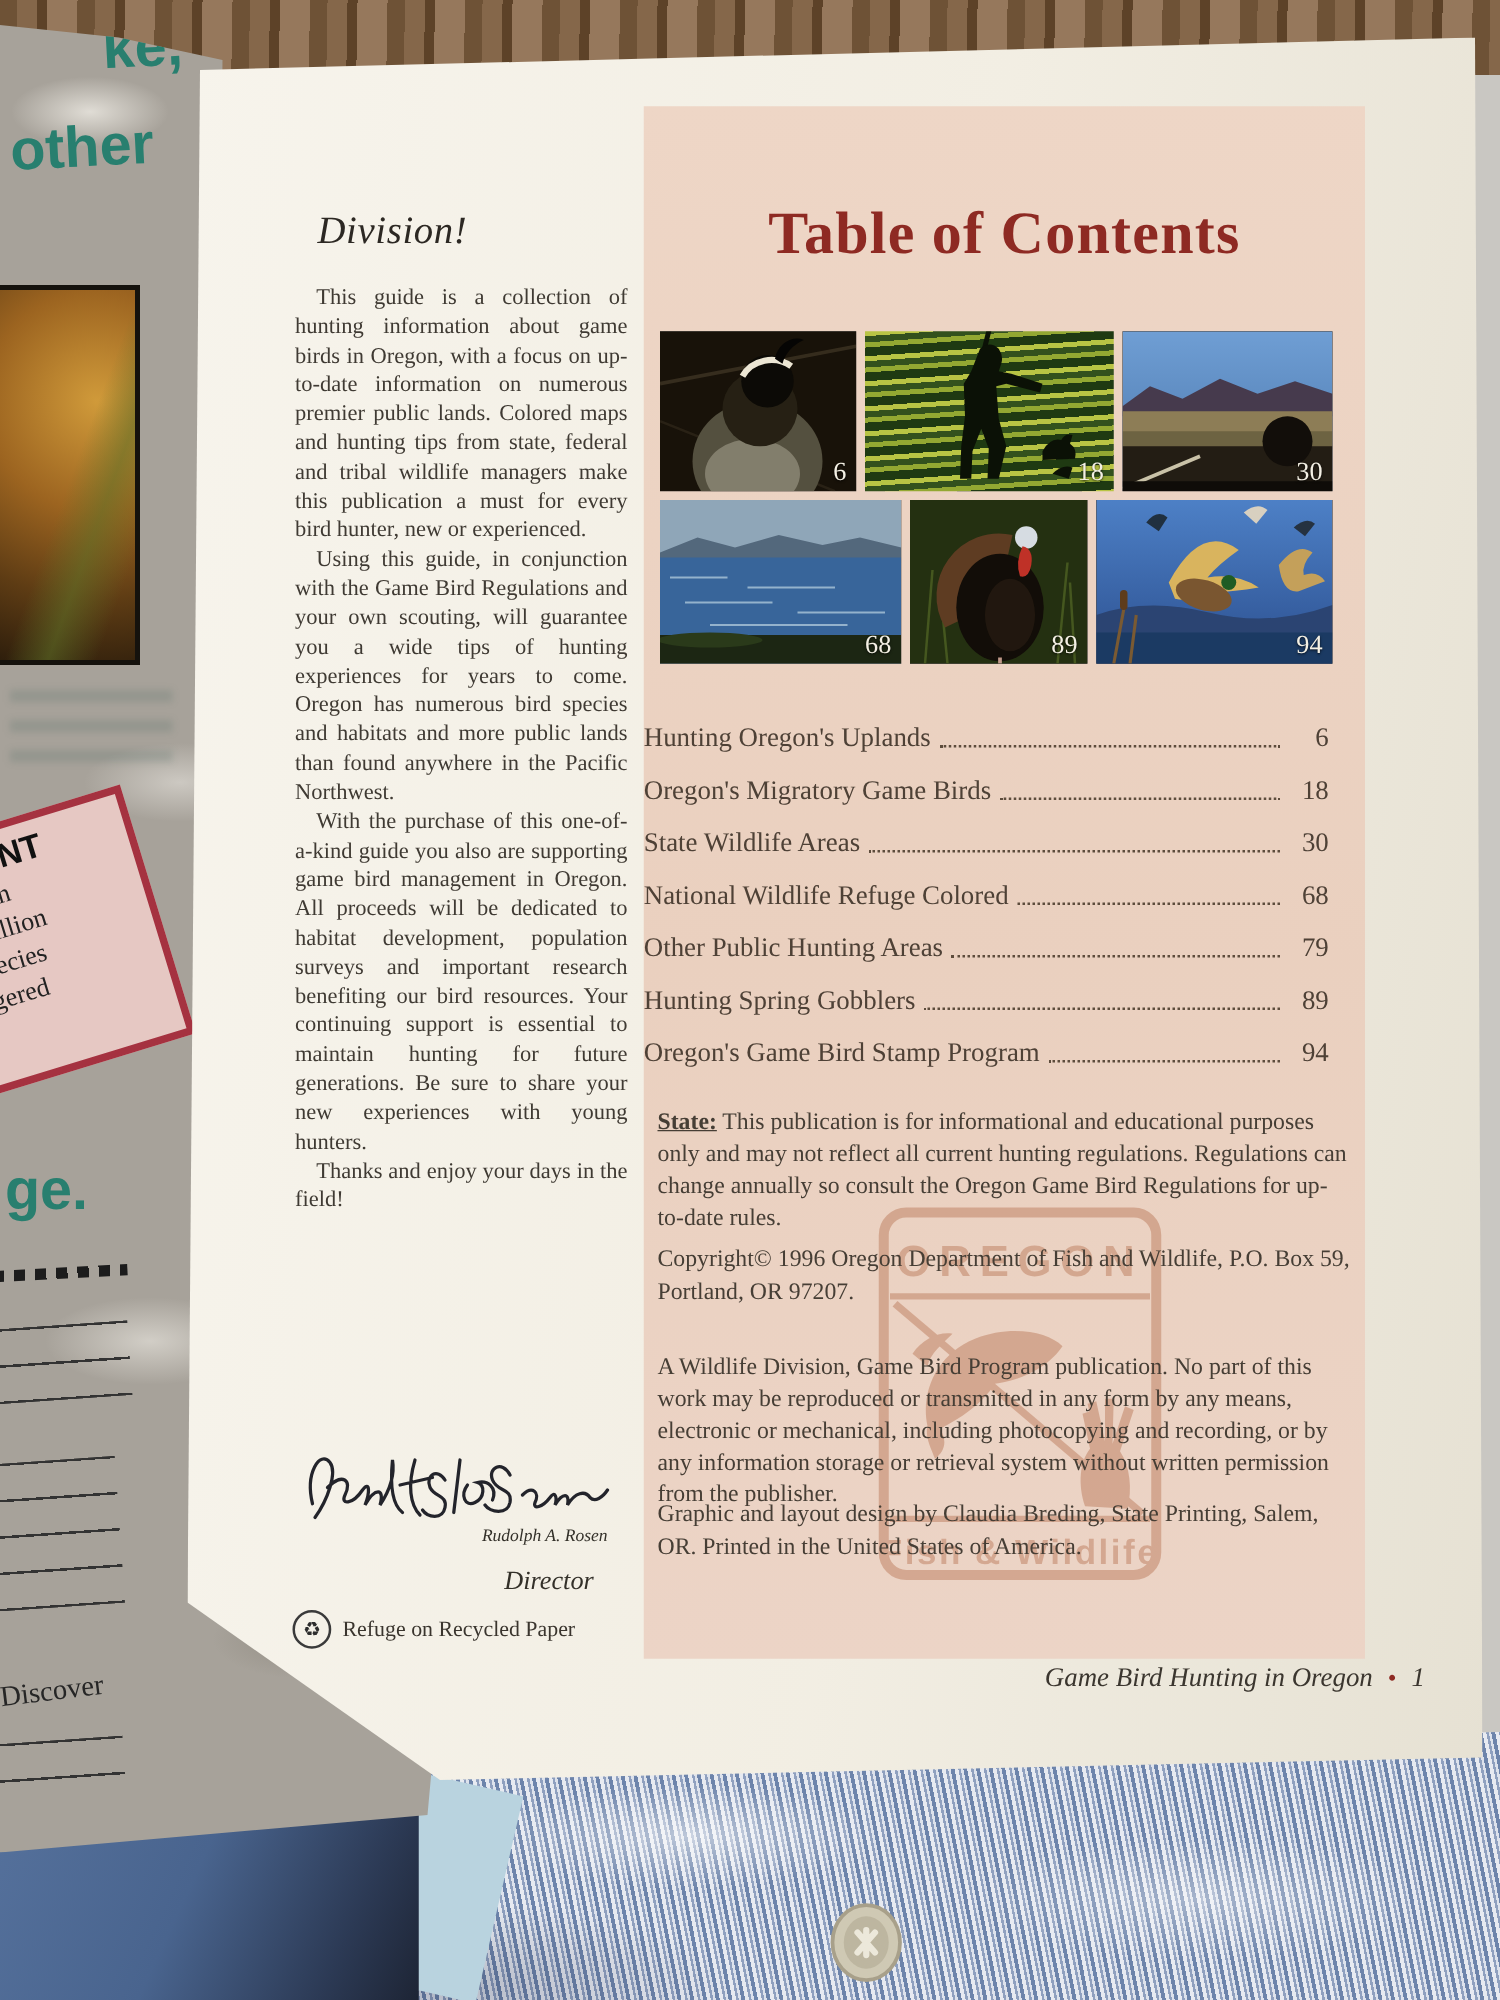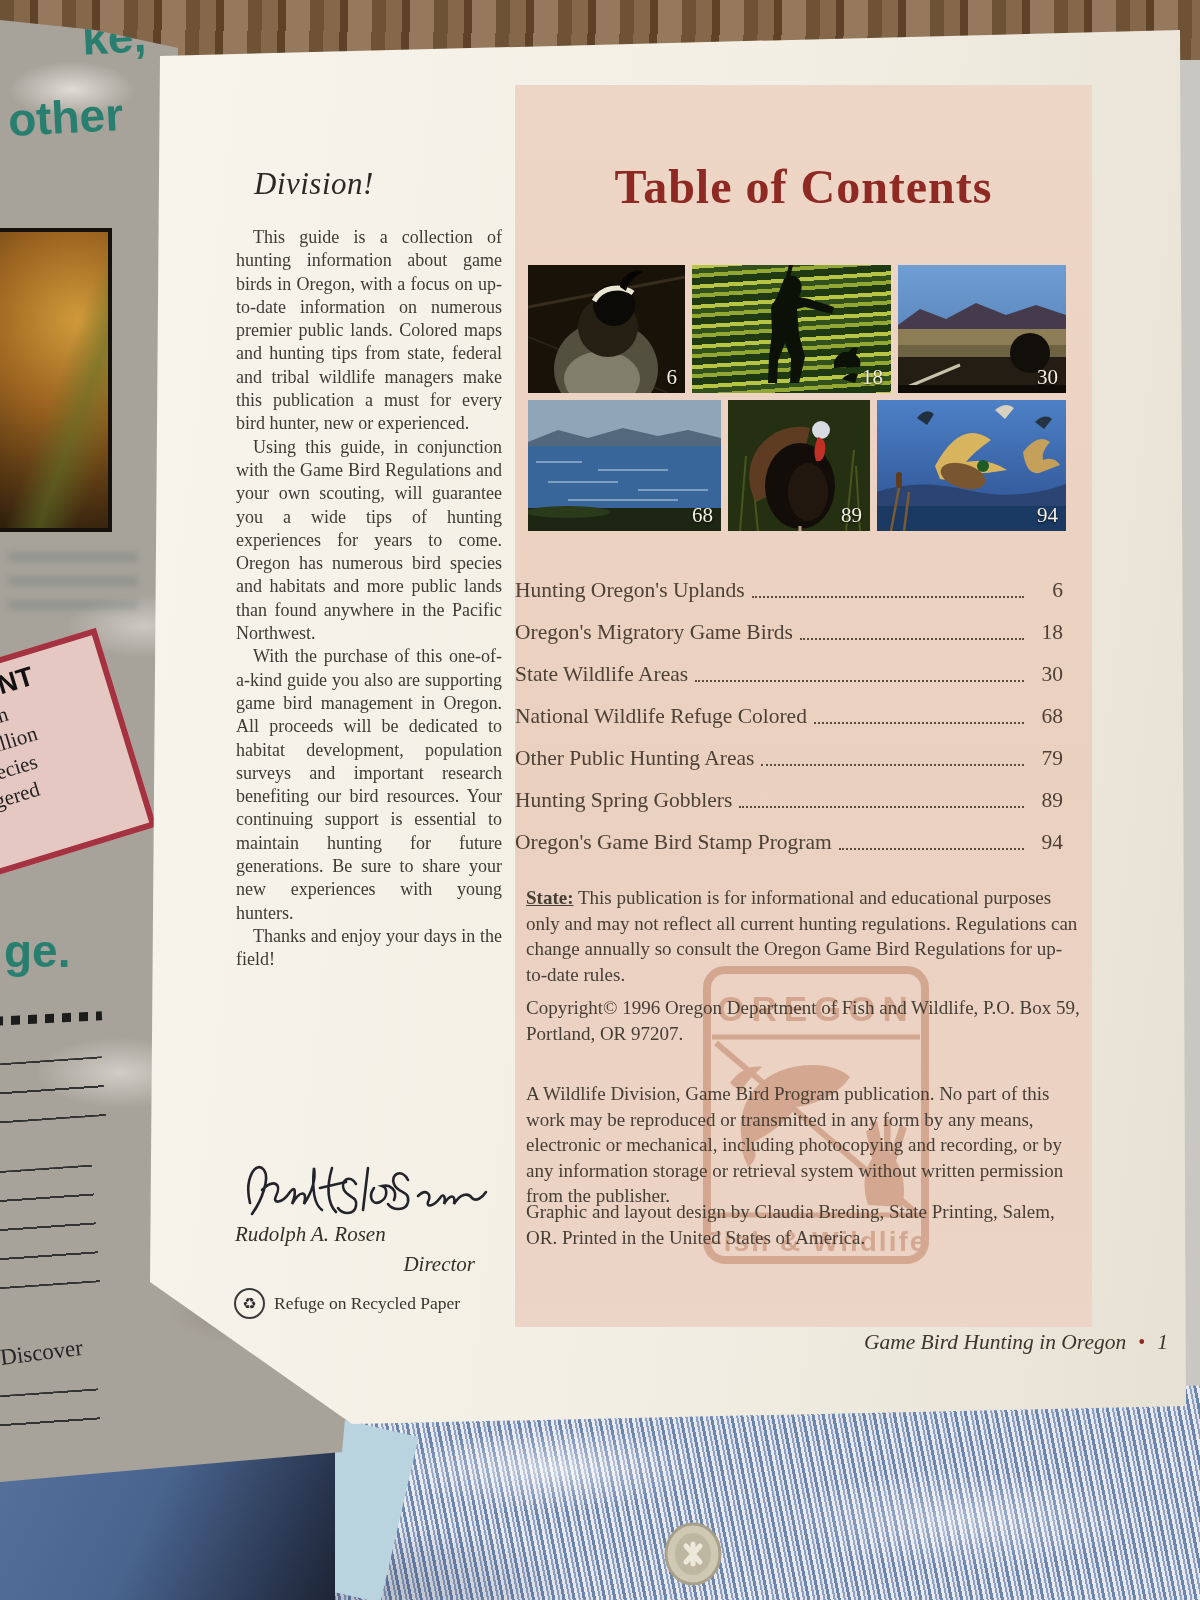--- a/index.html
+++ b/index.html
@@ -70,31 +70,31 @@
     clip-path:polygon(20px 30px,1040px 4px,1046px 1380px,212px 1398px,10px 1256px);
     filter:drop-shadow(2px 3px 5px rgba(40,35,25,.35));}
 
   .welcome-title{position:absolute;left:114px;top:140px;font-style:italic;font-size:31px;
     color:#2c2823;letter-spacing:.5px;}
   .welcome-col{position:absolute;left:96px;top:200px;width:266px;font-size:18px;line-height:23.3px;
     color:#3f3a33;text-align:justify;}
   .welcome-col p{margin:0;text-indent:17px;}
 
   .sig-svg{position:absolute;left:98px;top:1124px;width:252px;height:78px;}
-  .sig-name{position:absolute;left:95px;top:1196px;width:262px;
-    font-style:italic;font-size:21px;color:#333029;}
+  .sig-name{position:absolute;left:84px;top:1196px;width:262px;text-align:right;
+    font-style:italic;font-size:14px;color:#333029;}
   .sig-role{position:absolute;left:95px;top:1226px;width:240px;text-align:right;
     font-style:italic;font-size:21px;color:#333029;}
   .recycled{position:absolute;left:94px;top:1262px;display:flex;align-items:center;gap:9px;}
   .recycle-badge{display:inline-flex;align-items:center;justify-content:center;width:27px;height:27px;
     border:2px solid #3a3a3a;border-radius:50%;font-size:16px;color:#2c2c2c;
     font-family:"DejaVu Sans",sans-serif;}
   .recycled-text{font-size:17.5px;color:#3a352e;}
 
-  .page-footer{position:absolute;left:588px;top:1304px;width:440px;display:flex;
+  .page-footer{position:absolute;left:560px;top:1304px;width:440px;display:flex;
     justify-content:flex-end;align-items:baseline;gap:12px;font-style:italic;font-size:21.5px;color:#3b362f;}
   .footer-bullet{color:#8e2a23;font-style:normal;font-size:20px;}
 
   
   .toc-panel{position:absolute;left:375px;top:59px;width:577px;height:1242px;
     background:linear-gradient(180deg,#eed6c6 0%,#ead0bf 55%,#ecd4c6 100%);}
   .toc-title{position:absolute;top:74px;left:0;width:100%;text-align:center;
     font-weight:bold;font-size:48px;color:#8e2a23;letter-spacing:1px;
     font-family:"Liberation Serif",serif;}
   .thumbs{position:absolute;left:13px;top:180px;width:540px;display:flex;flex-direction:column;gap:7px;}

